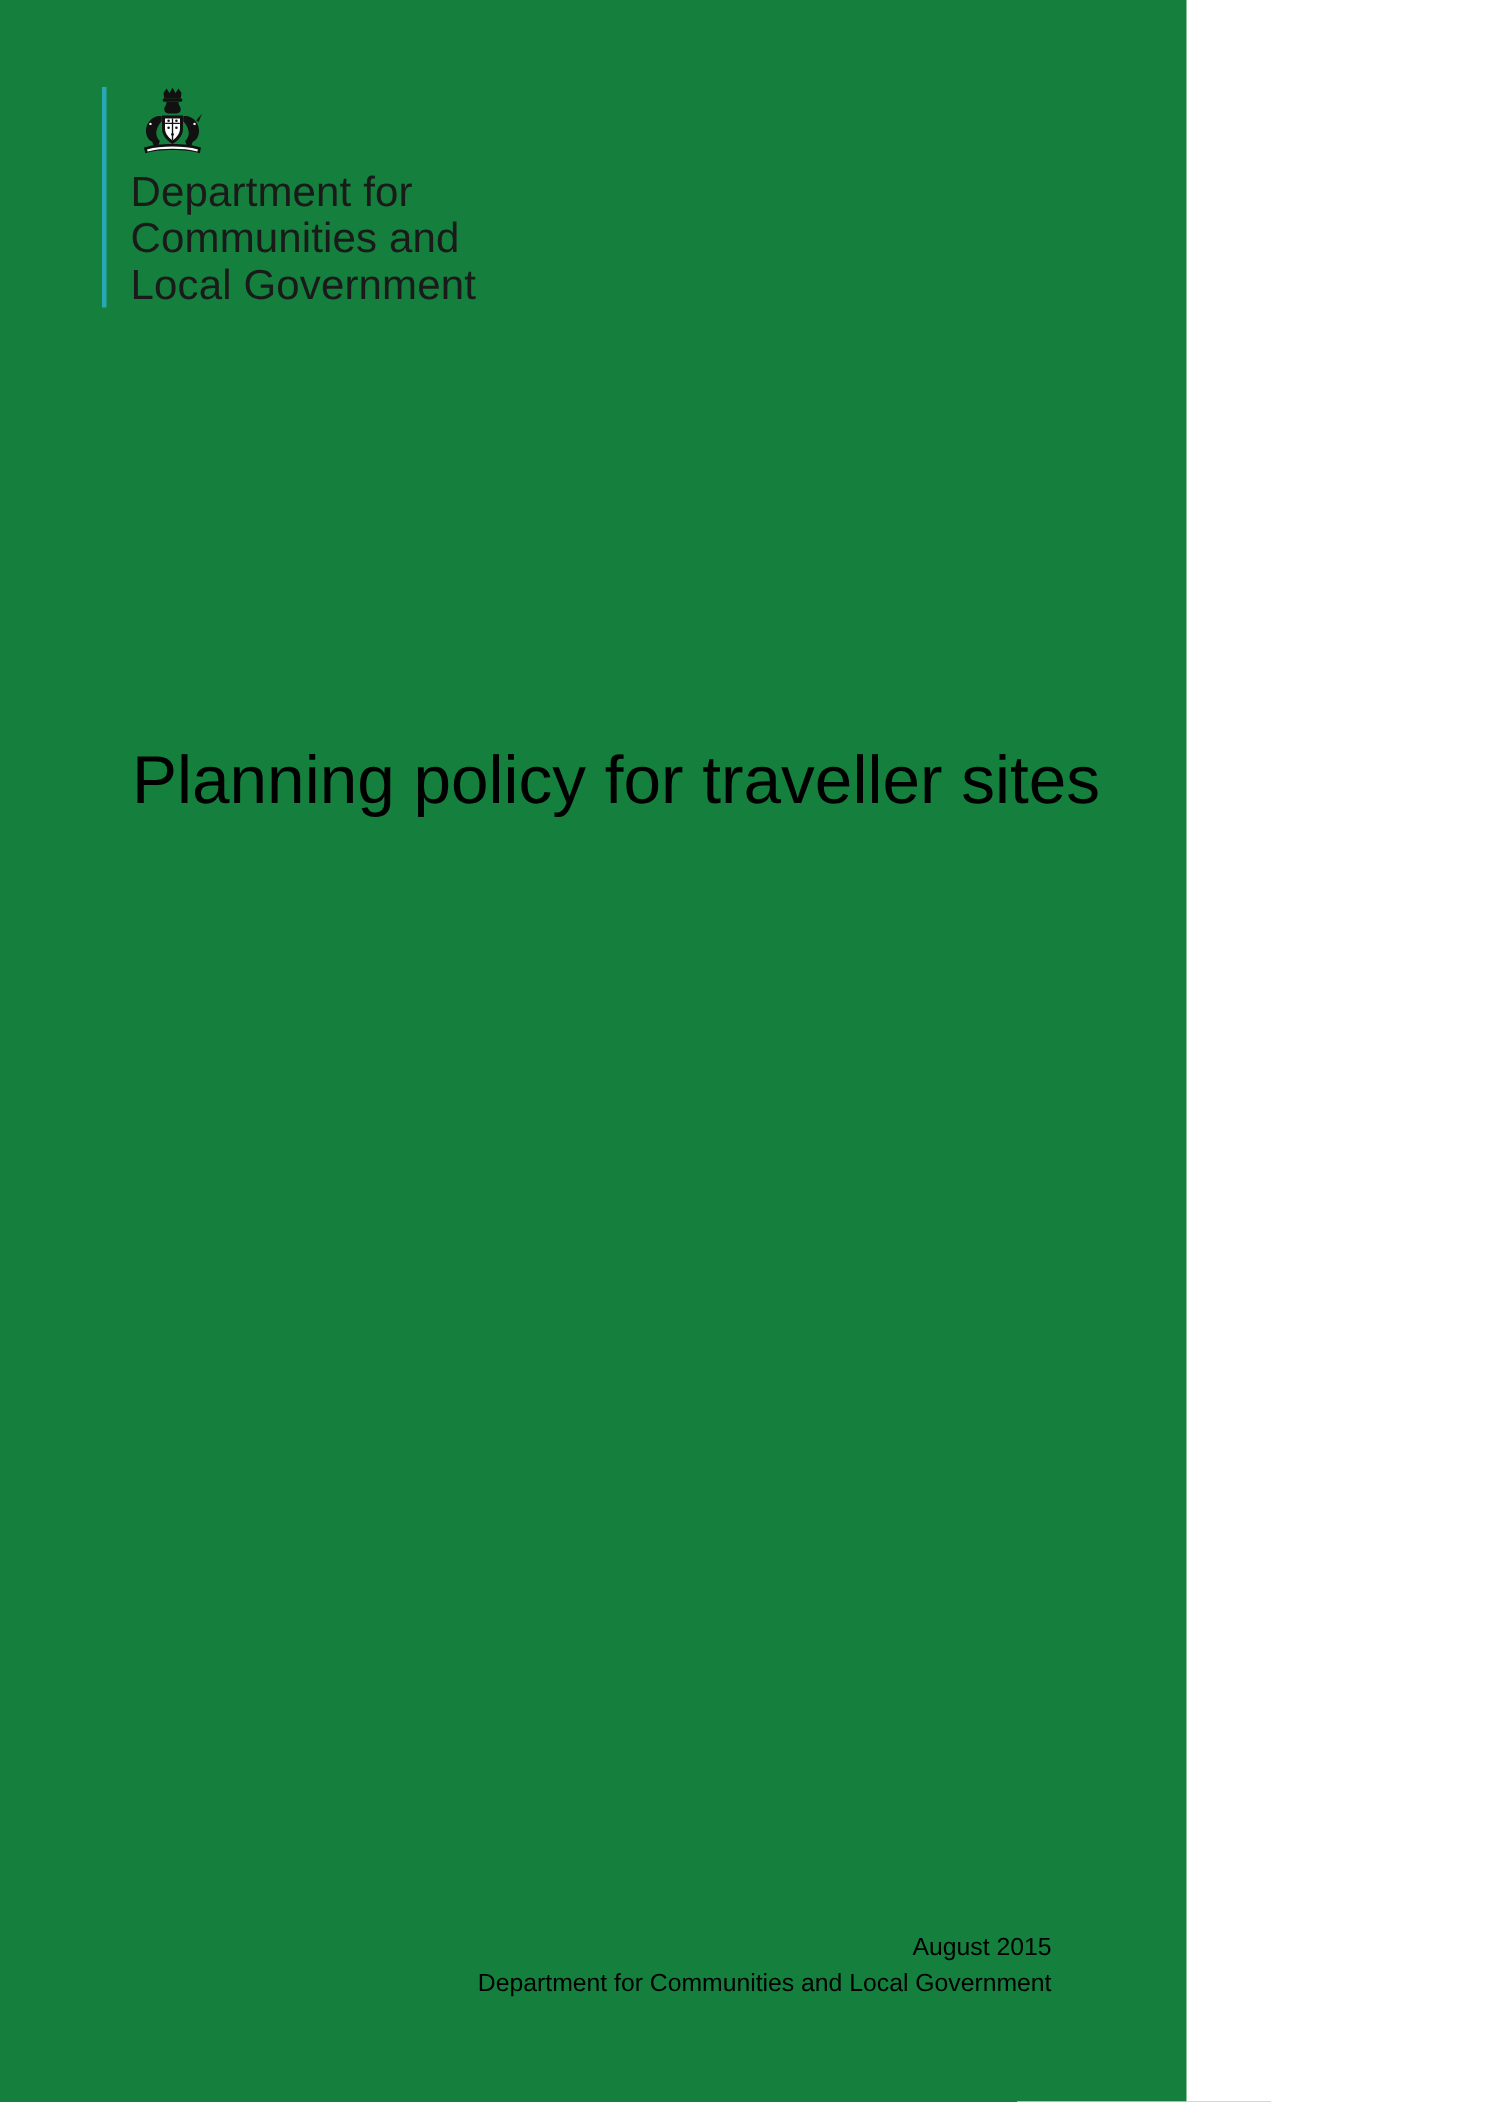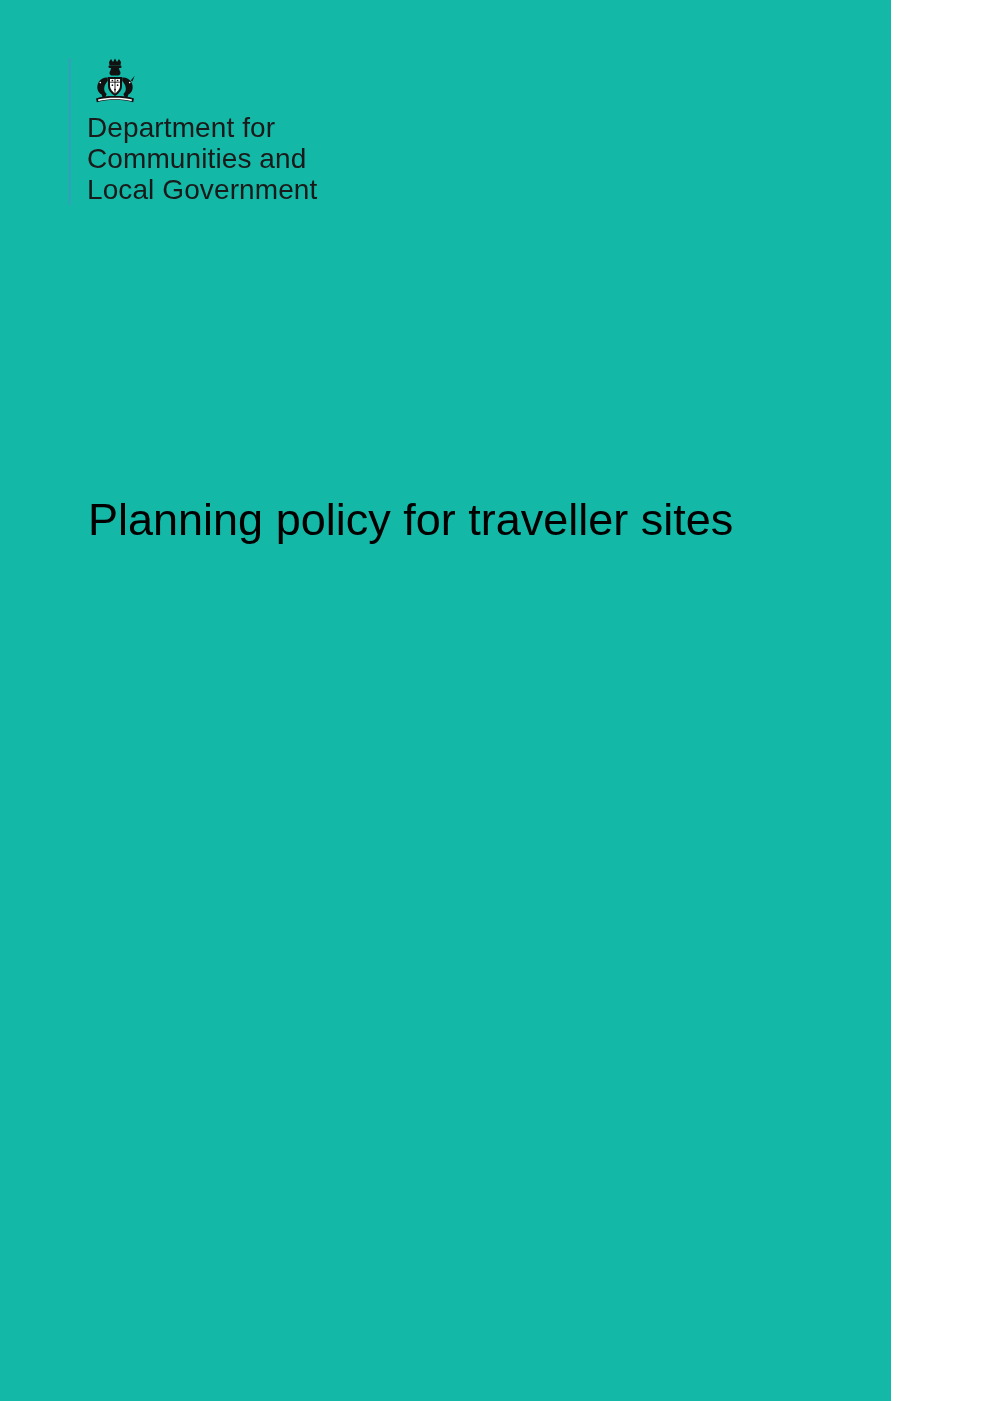--- a/index.html
+++ b/index.html
@@ -6,23 +6,23 @@
     margin: 0;
     padding: 0;
     background: #ffffff;
   }
   body {
     font-family: "Liberation Sans", sans-serif;
     color: #000000;
   }
   .page {
     position: relative;
-    width: 891px;
+    width: 791px;
     height: 1401px;
-    background: #14b8a6;
+    background: #15803d;
     overflow: hidden;
   }
 
   
   .logo-block {
     position: absolute;
     left: 68px;
     top: 58px;
     display: flex;
     flex-direction: row;
@@ -114,14 +114,18 @@
         </g>
       </svg>
       <div class="dept-name">Department for
 Communities and
 Local Government</div>
     </div>
   </div>
 
   <h1 class="doc-title">Planning policy for traveller sites</h1>
 
+  <div class="footer-block">
+    <span class="footer-line">August 2015</span>
+    <span class="footer-line">Department for Communities and Local Government</span>
+  </div>
 
 </div>
 
 </body></html>

